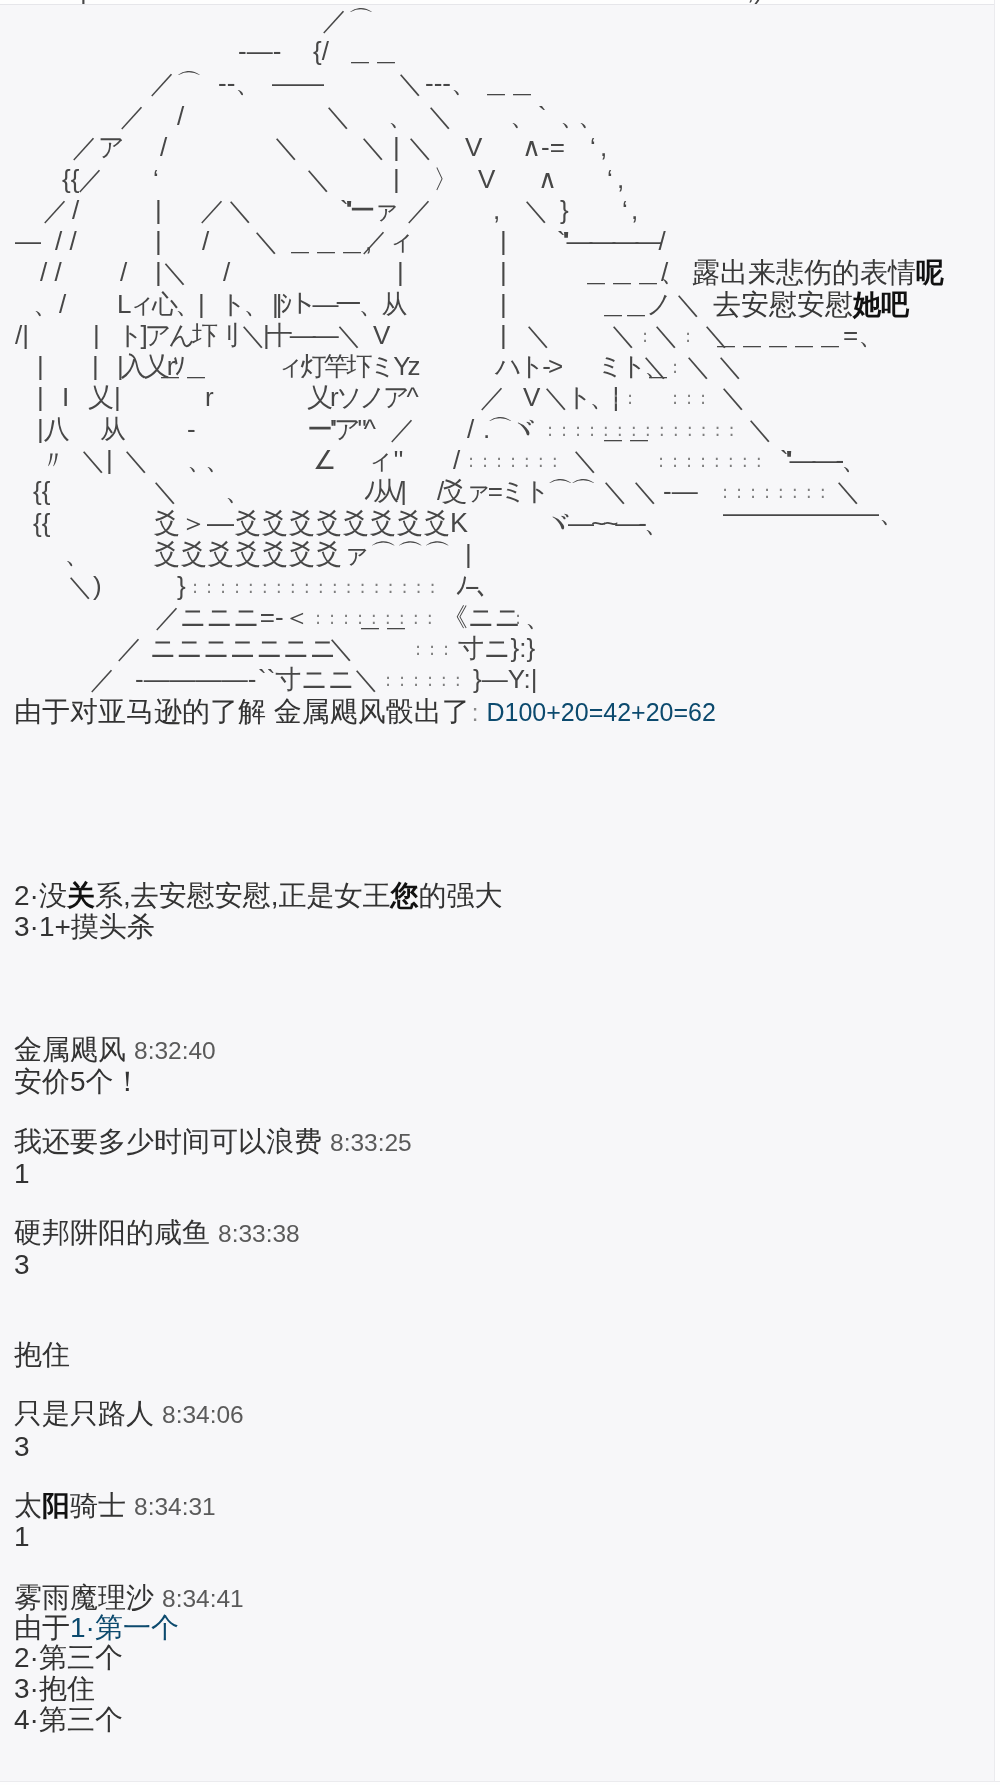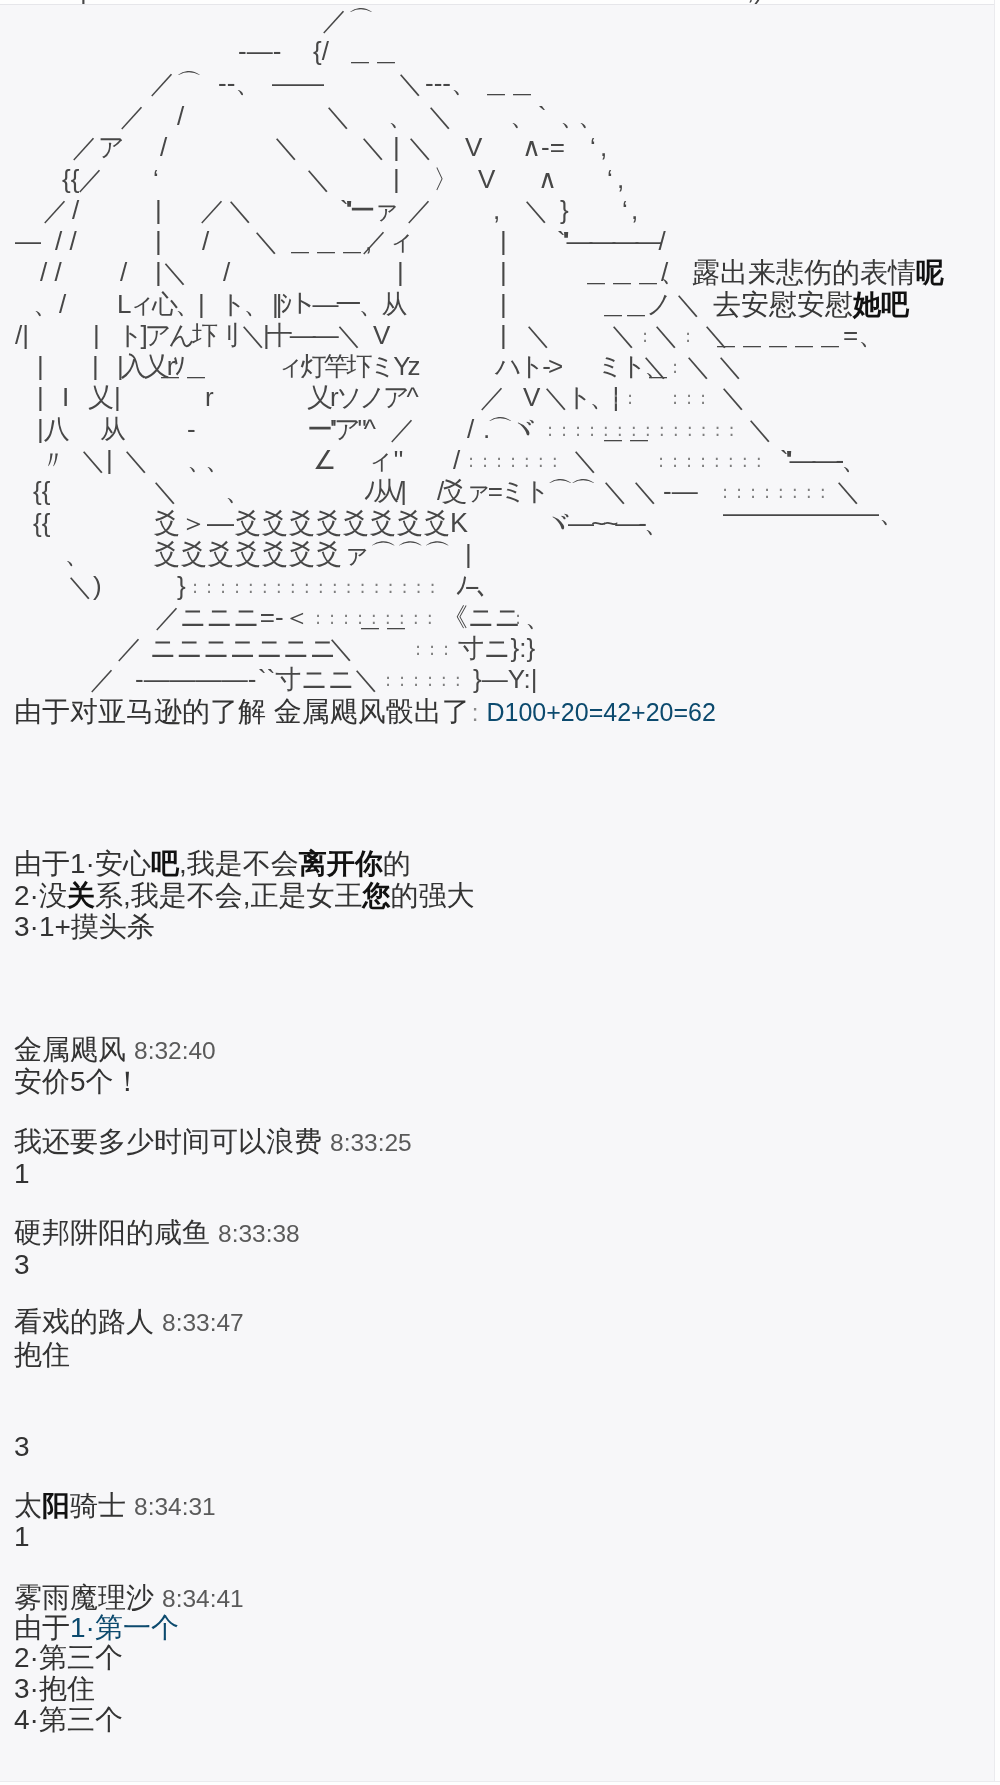--- a/index.html
+++ b/index.html
@@ -286,36 +286,35 @@
   </div>
 </div>
 
 <div class="speech" style="left:692px;top:257px"><span>露出来悲伤的表情</span><span class="b">呢</span></div>
 <div class="speech" style="left:713px;top:289px"><span>去安慰安慰</span><span class="b">她吧</span></div>
 
 <div class="chat">
 
   <div class="ln" style="top:696px"><span>由于对亚马逊的了解 金属飓风骰出了</span><span class="sep">:</span><span class="red lat">D100+20=42+20=62</span></div>
 
-  <div class="ln" style="top:848px"><span>由于1·安心</span><span class="b">吧</span><span>,我是不会</span><span class="b">离开你</span><span>的</span></div>
-  <div class="ln" style="top:880px"><span>2·没</span><span class="b">关</span><span>系,我是不会,正是女王</span><span class="b">您</span><span>的强大</span></div>
+  <div class="ln" style="top:880px"><span>2·没</span><span class="b">关</span><span>系,去安慰安慰,正是女王</span><span class="b">您</span><span>的强大</span></div>
   <div class="ln" style="top:911px"><span>3·1+摸头杀</span></div>
 
   <div class="ln" style="top:1034px"><span>金属飓风</span><span class="ts">8:32:40</span></div>
   <div class="ln" style="top:1066px"><span>安价5个！</span></div>
 
   <div class="ln" style="top:1126px"><span>我还要多少时间可以浪费</span><span class="ts">8:33:25</span></div>
   <div class="ln" style="top:1158px"><span>1</span></div>
 
   <div class="ln" style="top:1217px"><span>硬邦阱阳的咸鱼</span><span class="ts">8:33:38</span></div>
   <div class="ln" style="top:1249px"><span>3</span></div>
 
-  <div class="ln" style="top:1306px"><span>看戏的路人</span><span class="ts">8:33:47</span></div>
   <div class="ln" style="top:1339px"><span>抱住</span></div>
 
+  <div class="ln" style="top:1398px"><span>只是只路人</span><span class="ts">8:34:06</span></div>
   <div class="ln" style="top:1431px"><span>3</span></div>
 
   <div class="ln" style="top:1490px"><span>太</span><span class="b">阳</span><span>骑士</span><span class="ts">8:34:31</span></div>
   <div class="ln" style="top:1521px"><span>1</span></div>
 
   <div class="ln" style="top:1582px"><span>雾雨魔理沙</span><span class="ts">8:34:41</span></div>
   <div class="ln" style="top:1612px"><span>由于</span><span class="red">1·第一个</span></div>
   <div class="ln" style="top:1642px"><span>2·第三个</span></div>
   <div class="ln" style="top:1673px"><span>3·抱住</span></div>
   <div class="ln" style="top:1704px"><span>4·第三个</span></div>

